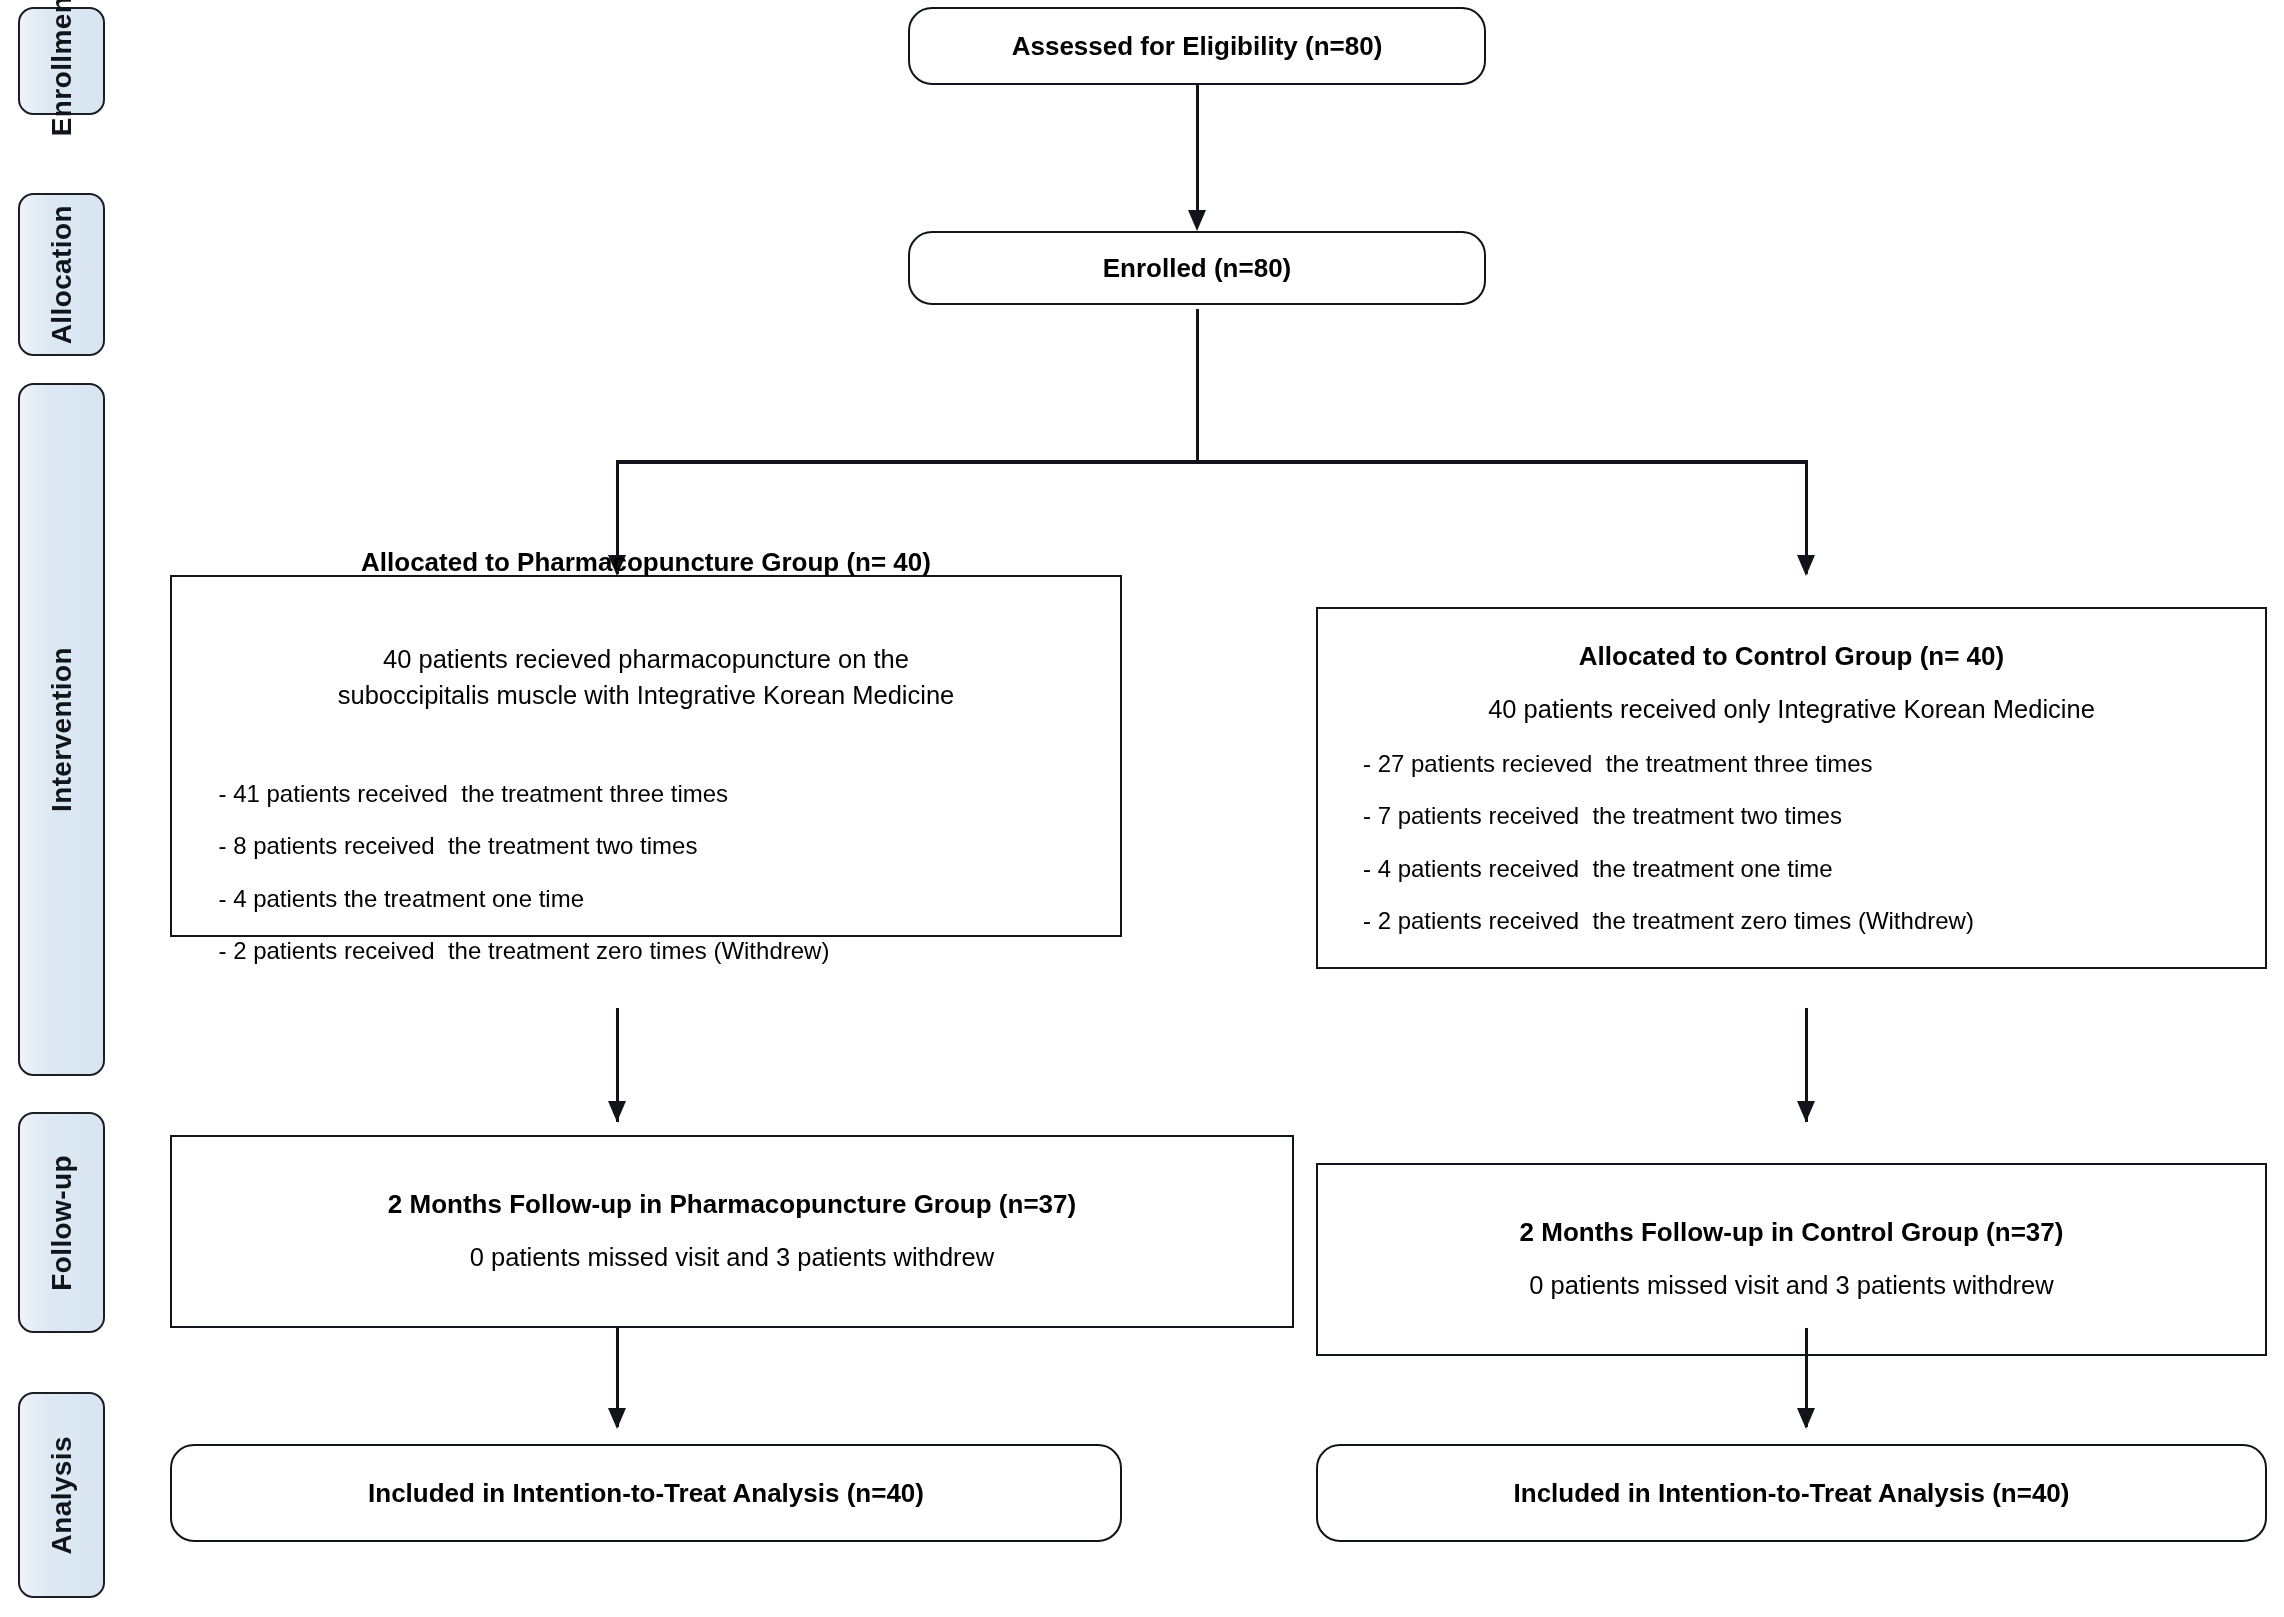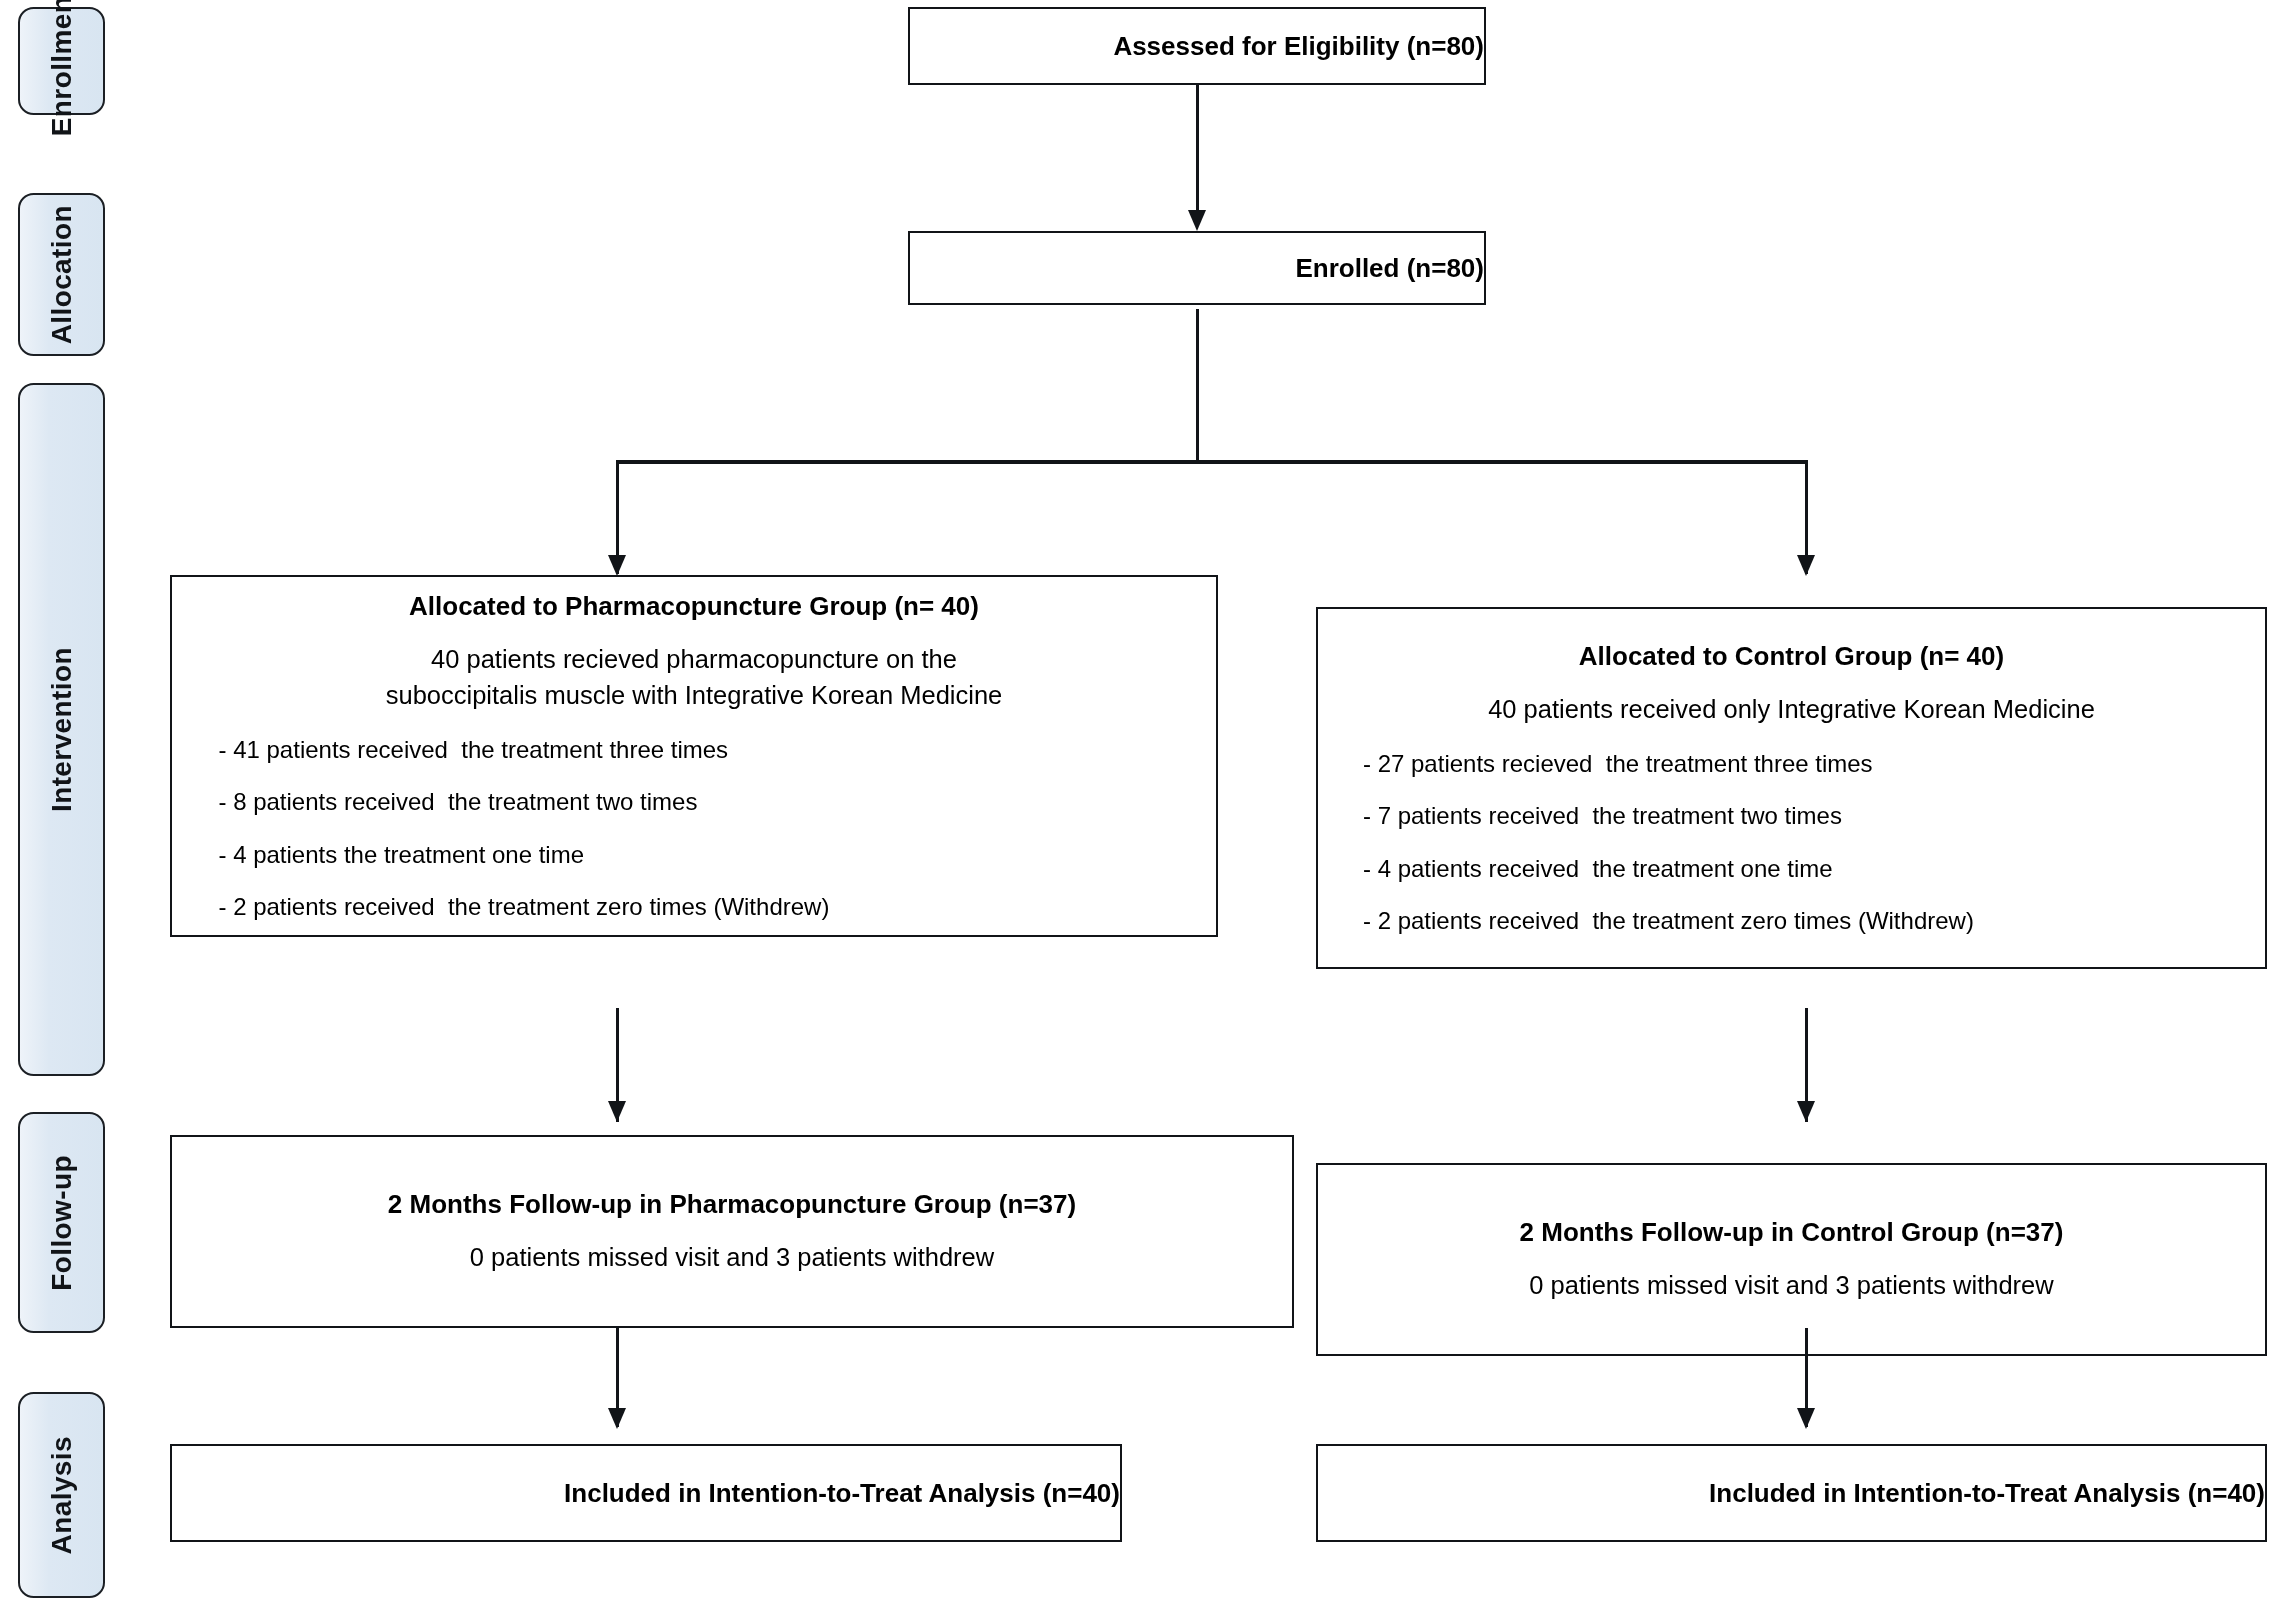--- a/index.html
+++ b/index.html
@@ -57,21 +57,21 @@
     white-space:pre-line;
   }
   .box .body{
     font-size:25.5px;
     font-weight:normal;
     text-align:center;
     line-height:1.42;
     white-space:pre-line;
     margin-top:18.4px;
   }
-  .box.single{ align-items:flex-end; }
+  .box.single{ align-items:center;border-radius:24px; }
   .box.single .title{ margin:0; }
 
   .bullets{
     margin-top:21px;
     padding:0 0 0 21px;
     font-size:24px;
     line-height:1.3;
     text-align:left;
   }
   .bullets .bullet{
@@ -136,21 +136,21 @@
     <div class="title">Enrolled (n=80)</div>
   </div>
 
   <div class="vline" style="left:1196px;top:309px;height:153px;"></div>
   <div class="hline" style="left:616px;top:460px;width:1192px;"></div>
   <div class="vline" style="left:616px;top:460px;height:114px;"></div>
   <div class="arrowhead" style="left:608px;top:555px;"></div>
   <div class="vline" style="left:1805px;top:460px;height:114px;"></div>
   <div class="arrowhead" style="left:1797px;top:555px;"></div>
 
-  <div class="box" style="left:170px;top:575px;width:1048px;height:362px;padding:24px 25.5px;">
+  <div class="box" style="left:170px;top:575px;width:952px;height:362px;padding:24px 25.5px;gap:44px;">
     <div class="title">Allocated to Pharmacopuncture Group (n= 40)</div>
     <div class="body">40 patients recieved  pharmacopuncture  on the
 suboccipitalis muscle with Integrative  Korean Medicine</div>
     <div class="bullets">
       <div class="bullet">- 41 patients received  the treatment three times</div>
       <div class="bullet">- 8 patients received  the treatment two times</div>
       <div class="bullet">- 4 patients the treatment one time</div>
       <div class="bullet">- 2 patients received  the treatment zero times (Withdrew)</div>
     </div>
   </div>

